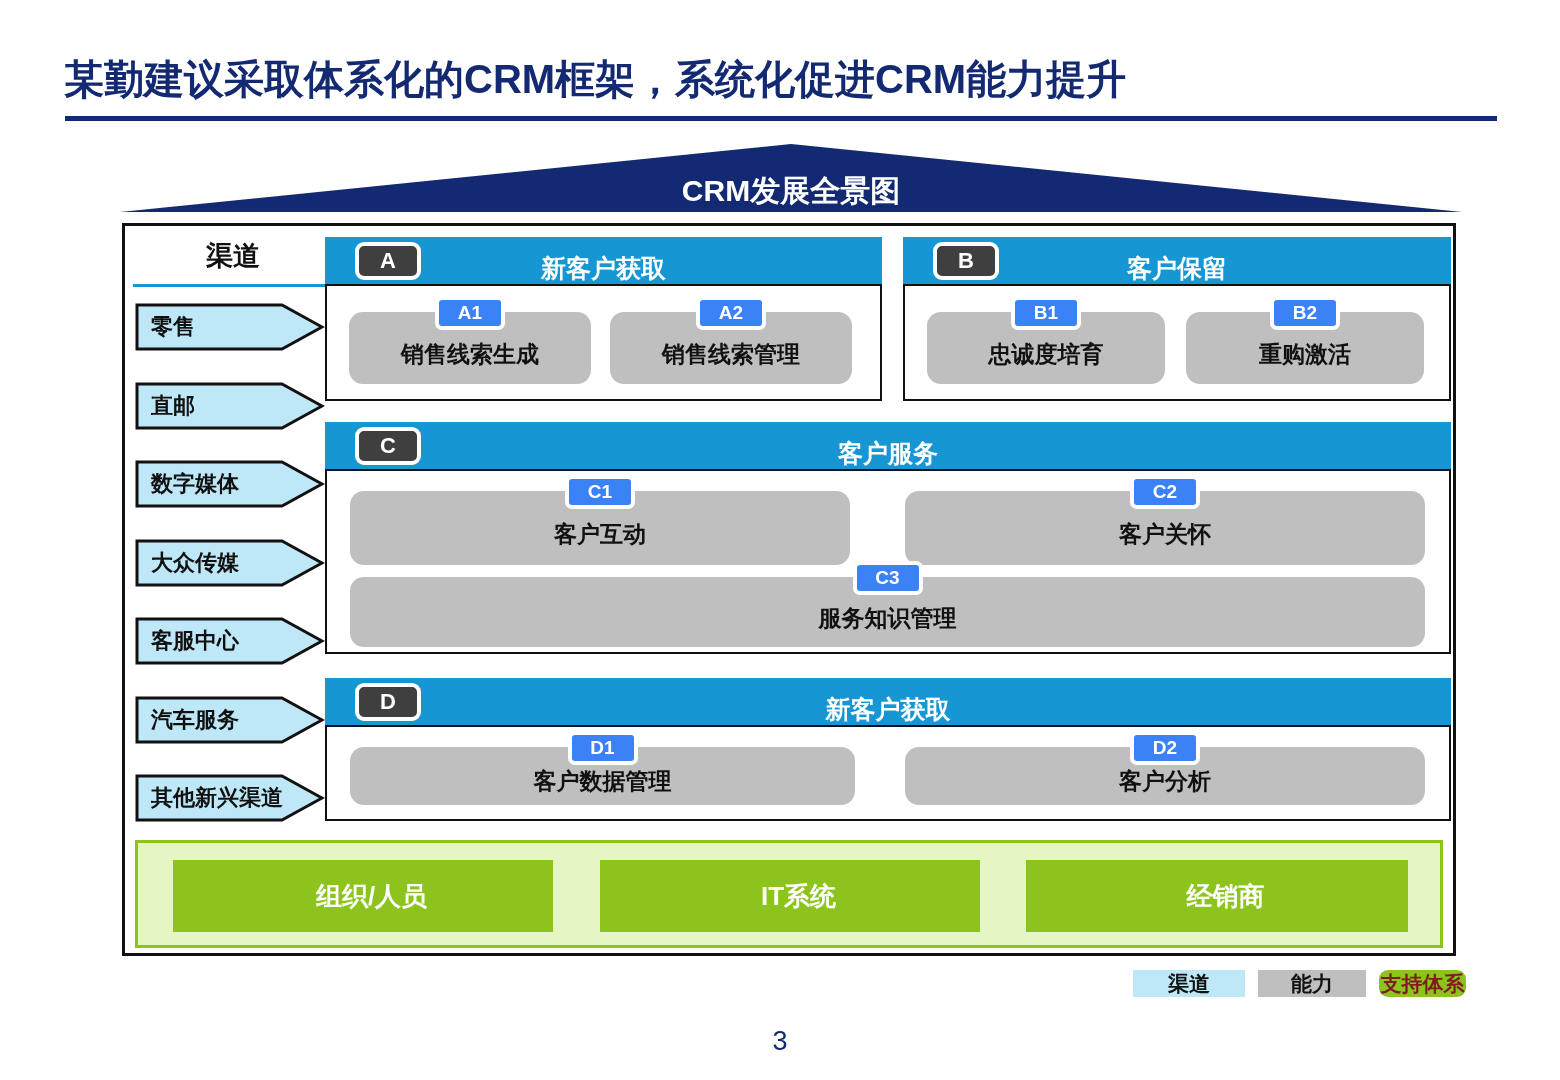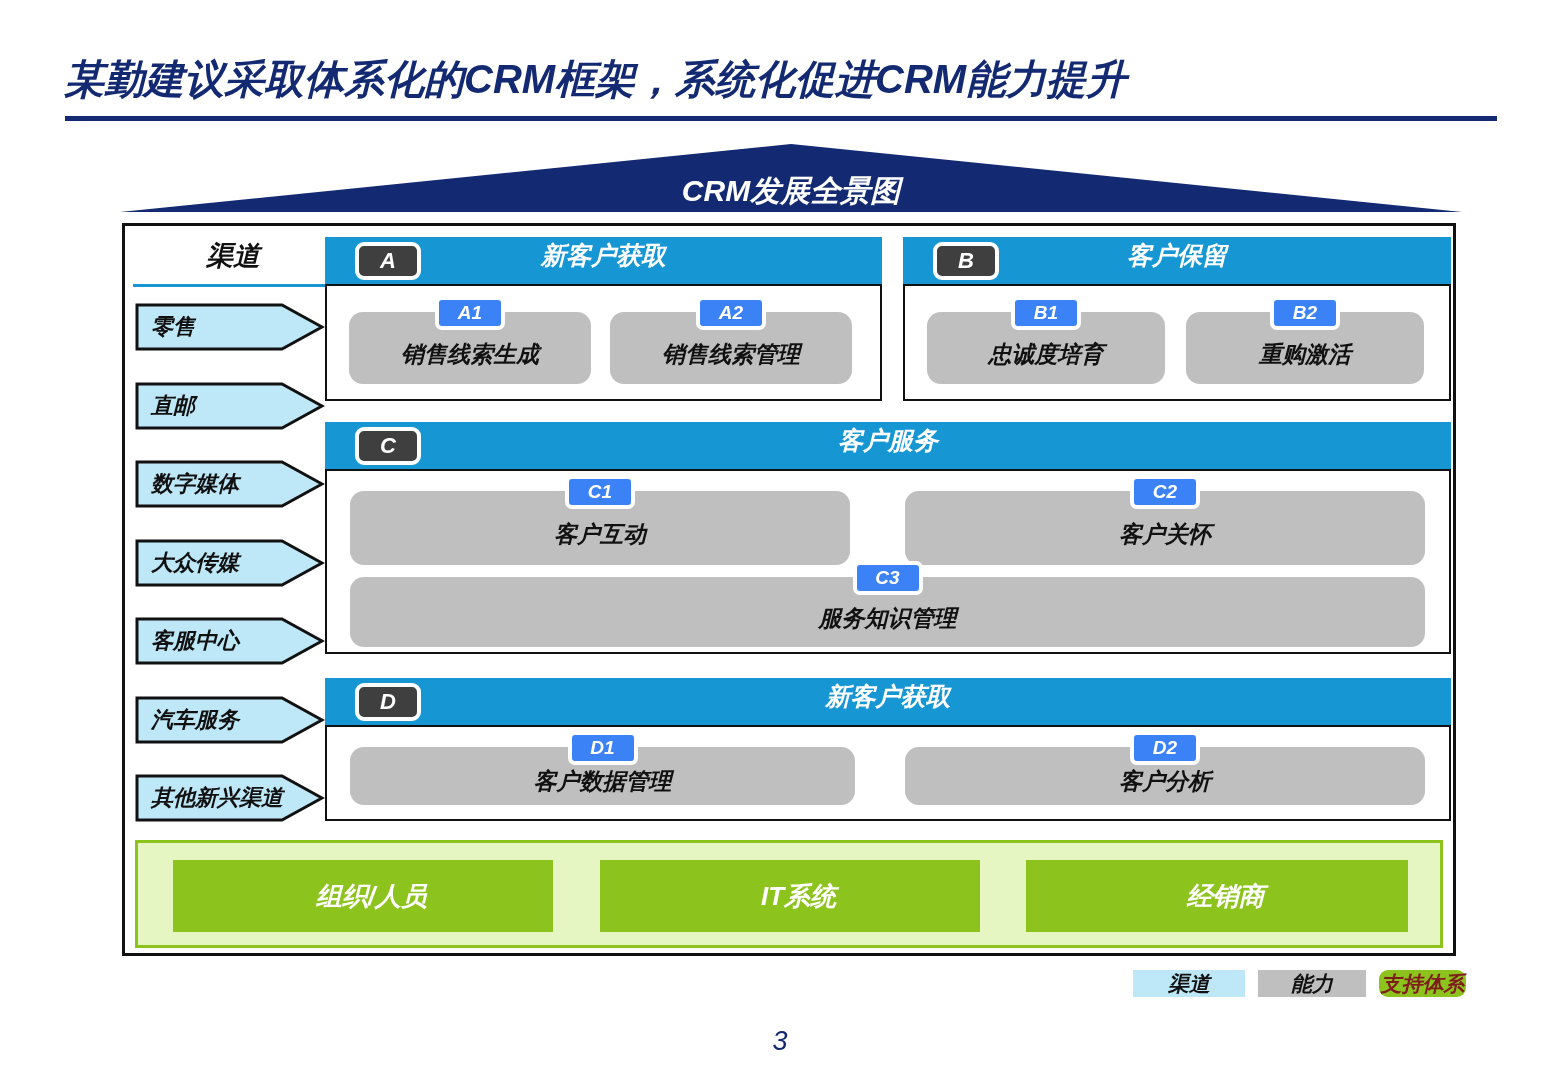--- a/index.html
+++ b/index.html
@@ -1,19 +1,19 @@
 <!DOCTYPE html>
 <html><head>
 <meta charset="utf-8">
 <style>
   * { box-sizing: border-box; margin: 0; padding: 0; }
   html, body { width: 1560px; height: 1080px; background: #ffffff; overflow: hidden; }
   body { font-family: "Liberation Sans", "DejaVu Sans", sans-serif; position: relative; }
 
-  .slide { position: absolute; left: 0; top: 0; width: 1560px; height: 1080px; background: #fff; font-style: italic; }
+  .slide { position: absolute; left: 0; top: 0; width: 1560px; height: 1080px; background: #fff; }
 
   .title { position: absolute; left: 64px; top: 52px; width: 1440px;
            font-size: 40px; font-weight: bold; color: #132A72; white-space: nowrap; }
   .title-rule { position: absolute; left: 65px; top: 116px; width: 1432px; height: 5px; background: #132A72; }
 
   .banner { position: absolute; left: 120px; top: 144px; width: 1342px; height: 68px;
             background: #132A72; clip-path: polygon(50% 0, 100% 100%, 0 100%); }
   .banner-text { position: absolute; left: 0; right: 0; top: 27px; text-align: center;
                  color: #ffffff; font-size: 30px; font-weight: bold; }
 
@@ -24,21 +24,21 @@
                      font-size: 27px; font-weight: bold; color: #111; }
   .channels-rule { position: absolute; left: 8px; top: 58px; width: 198px; height: 3px; background: #1697D4; }
 
   .channel { position: absolute; left: 10px; width: 190px; height: 60px; }
   .channel svg { position: absolute; left: 0; top: 0; }
   .channel-label { position: absolute; left: 16px; top: 0; height: 48px; display: flex; align-items: center;
                    font-size: 22px; font-weight: bold; color: #111; white-space: nowrap; }
 
   .sect { position: absolute; }
   .sect-header { position: absolute; left: 0; right: 0; top: 0; height: 47px; background: #1697D4; }
-  .sect-title { position: absolute; left: 0; right: 0; top: 3px; height: 31px; display: flex;
+  .sect-title { position: absolute; left: 0; right: 0; top: 16px; height: 31px; display: flex;
                 align-items: center; justify-content: center; color: #fff; font-size: 25px; font-weight: bold; }
   .sect-badge { position: absolute; left: 30px; top: 5px; width: 58px; height: 30px; background: #3F3F3F;
                 border: 4px solid #fff; border-radius: 9px; color: #fff; font-size: 22px; font-weight: bold;
                 display: flex; align-items: center; justify-content: center; z-index: 2; box-sizing: content-box; }
   .sect-body { position: absolute; left: 0; right: 0; top: 47px; bottom: 0; background: #fff; border: 2px solid #111; }
 
   .cap { position: absolute; background: #BFBFBF; border-radius: 14px; }
   .cap-label { position: absolute; left: 0; right: 0; top: 0; bottom: 0; display: flex; align-items: center;
                justify-content: center; padding-top: 12px; font-size: 23px; font-weight: bold; color: #111; }
   .cap-badge { position: absolute; top: -16px; left: 50%; transform: translateX(-50%); min-width: 44px;

